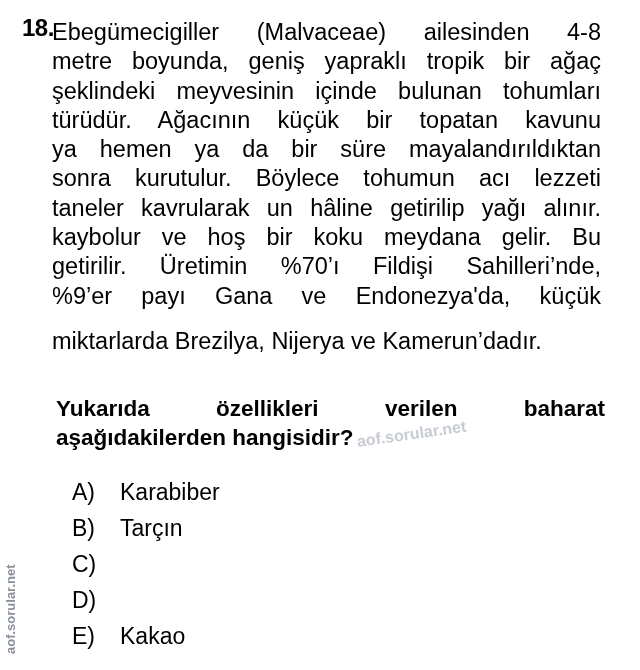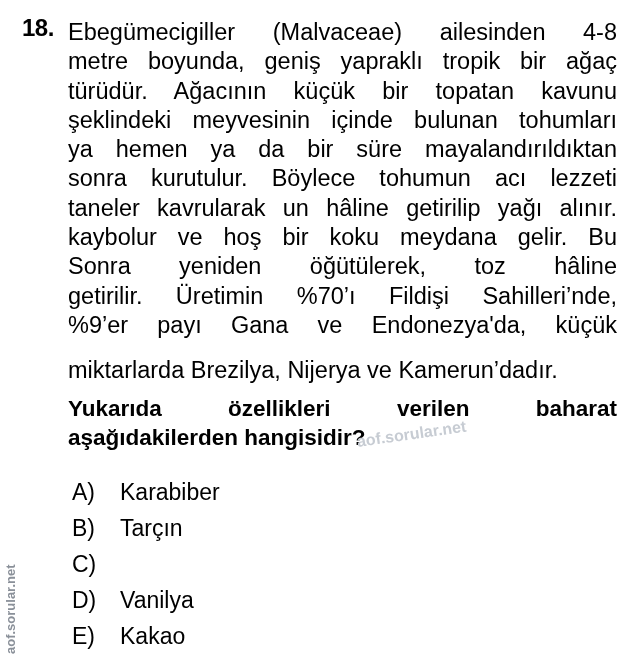--- a/index.html
+++ b/index.html
@@ -1,44 +1,43 @@
 <!DOCTYPE html>
 <html><head>
   <meta charset="utf-8">
   <style>
     html, body { margin: 0; padding: 0; background: #ffffff; }
     body { width: 640px; height: 670px; position: relative; overflow: hidden; font-family: "Liberation Sans", sans-serif; color: #000; }
     .qnum { position: absolute; left: 22px; top: 14px; font-weight: bold; font-size: 24px; letter-spacing: -0.5px; }
-    .stem { position: absolute; left: 68px; top: 18px; width: 549px; font-size: 23.5px; line-height: 29.3px; }
+    .stem { position: absolute; left: 52px; top: 18px; width: 549px; font-size: 23.5px; line-height: 29.3px; }
     .stem .line { display: block; text-align: justify; text-align-last: justify; white-space: nowrap; height: 29.3px; }
     .stem .line.last { text-align-last: left; margin-top: 16px; }
-    .prompt { position: absolute; left: 68px; top: 394px; width: 549px; font-size: 22.5px; font-weight: bold; line-height: 29px; }
+    .prompt { position: absolute; left: 56px; top: 394px; width: 549px; font-size: 22.5px; font-weight: bold; line-height: 29px; }
     .prompt .pl { display: block; white-space: nowrap; }
     .prompt .pl.first { text-align: justify; text-align-last: justify; }
     .options { position: absolute; left: 72px; top: 475px; font-size: 23px; }
     .opt { display: flex; height: 35.8px; align-items: center; }
     .opt .letter { width: 48px; }
     .wm-center { position: absolute; left: 357px; top: 433px; font-size: 16px; font-weight: bold; color: #c7ccd3; transform: rotate(-8deg); transform-origin: left center; white-space: nowrap; }
     .wm-side { position: absolute; left: 3px; top: 654px; font-size: 13px; font-weight: bold; color: #8a9099; transform: rotate(-90deg); transform-origin: left top; white-space: nowrap; }
   </style>
 </head>
 <body>
 
 <div class="qnum">18.</div>
 
 <div class="stem">
   <span class="line">Ebegümecigiller (Malvaceae) ailesinden 4-8</span>
   <span class="line">metre boyunda, geniş yapraklı tropik bir ağaç</span>
+  <span class="line">şeklindeki meyvesinin içinde bulunan tohumları</span>
   <span class="line">türüdür. Ağacının küçük bir topatan kavunu</span>
-  <span class="line">şeklindeki meyvesinin içinde bulunan tohumları</span>
   <span class="line">ya hemen ya da bir süre mayalandırıldıktan</span>
   <span class="line">sonra kurutulur. Böylece tohumun acı lezzeti</span>
   <span class="line">taneler kavrularak un hâline getirilip yağı alınır.</span>
   <span class="line">kaybolur ve hoş bir koku meydana gelir. Bu</span>
-  <span class="line">Sonra yeniden öğütülerek, toz hâline</span>
   <span class="line">getirilir. Üretimin %70’ı Fildişi Sahilleri’nde,</span>
   <span class="line">%9’er payı Gana ve Endonezya'da, küçük</span>
   <span class="line last">miktarlarda Brezilya, Nijerya ve Kamerun’dadır.</span>
 </div>
 
 <div class="prompt">
   <span class="pl first">Yukarıda özellikleri verilen baharat</span>
   <span class="pl">aşağıdakilerden hangisidir?</span>
 </div>
 
@@ -51,21 +50,20 @@
   </div>
   <div class="opt">
     <span class="letter">B)</span>
     <span class="text">Tarçın</span>
   </div>
   <div class="opt">
     <span class="letter">C)</span>
   </div>
   <div class="opt">
     <span class="letter">D)</span>
-    <span class="text">Vanilya</span>
   </div>
   <div class="opt">
     <span class="letter">E)</span>
     <span class="text">Kakao</span>
   </div>
 </div>
 
 <div class="wm-side">aof.sorular.net</div>
 
 </body></html>

